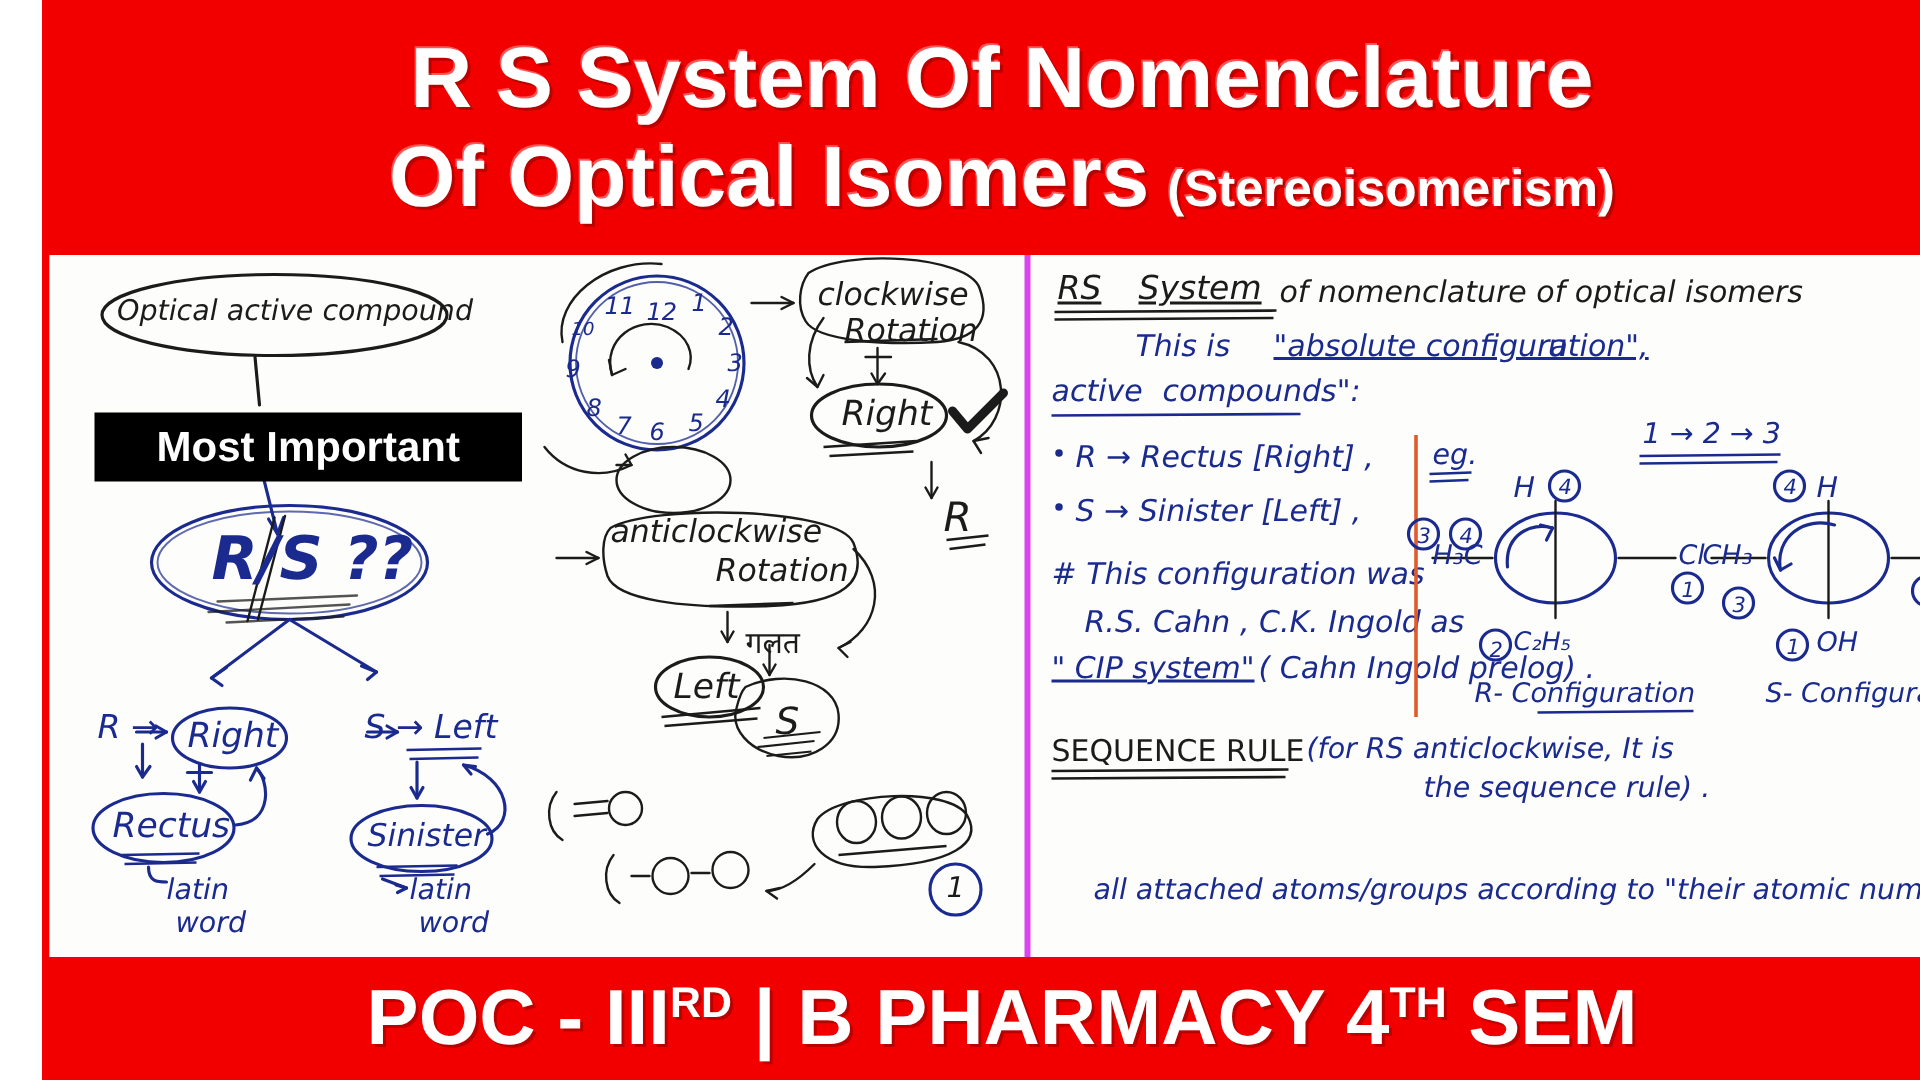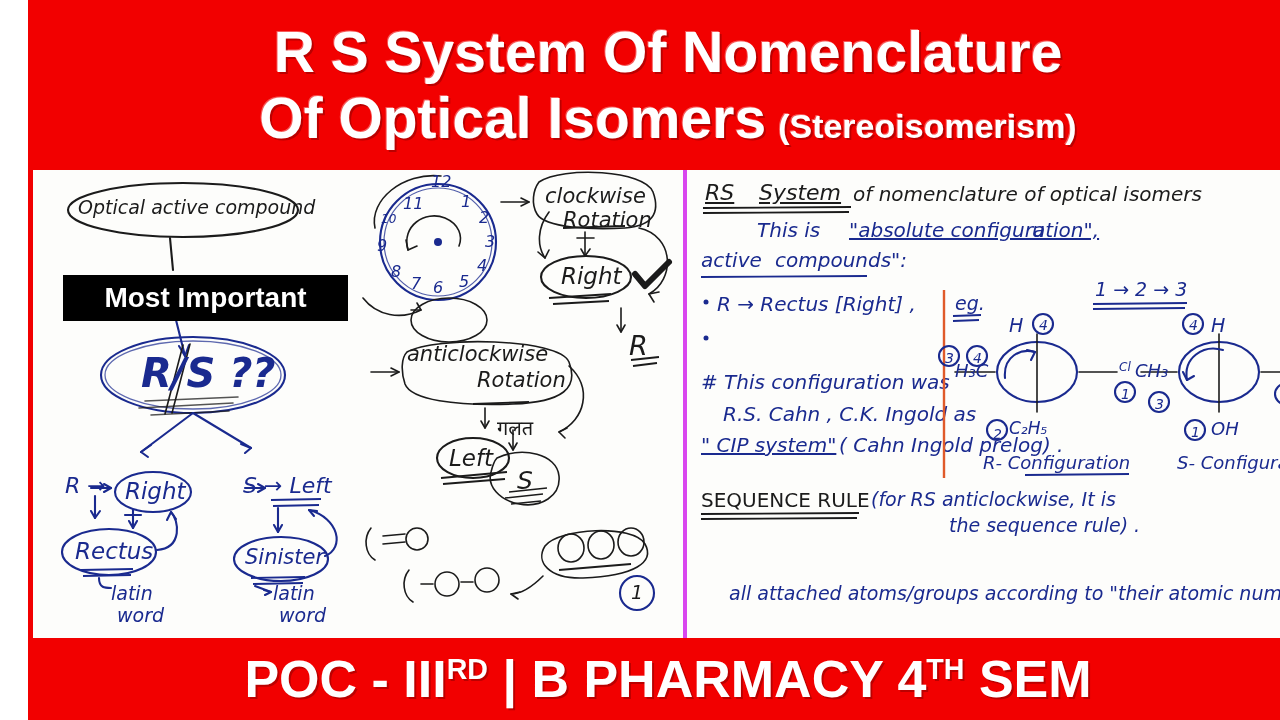--- a/index.html
+++ b/index.html
@@ -248,21 +248,21 @@
         <path d="M58 414 L70 414" class="inkk-t"></path>
         <circle cx="84" cy="414" r="12" class="inkk-t"></circle>
         <path d="M98 412 L110 412" class="inkk-t"></path>
         <circle cx="124" cy="410" r="12" class="inkk-t"></circle>
 
         <circle cx="270" cy="425" r="0" class="ink"></circle>
       </svg>
 
       
       <div class="abs" style="left:0;top:0;width:200px;height:200px;">
-        <div class="abs hw" style="left:68px;top:2px;font-size:16px;">12</div>
+        <div class="abs hw" style="left:68px;top:28px;font-size:16px;">12</div>
         <div class="abs hw" style="left:98px;top:22px;font-size:16px;">1</div>
         <div class="abs hw" style="left:116px;top:38px;font-size:16px;">2</div>
         <div class="abs hw" style="left:122px;top:62px;font-size:16px;">3</div>
         <div class="abs hw" style="left:114px;top:86px;font-size:16px;">4</div>
         <div class="abs hw" style="left:96px;top:102px;font-size:16px;">5</div>
         <div class="abs hw" style="left:70px;top:108px;font-size:16px;">6</div>
         <div class="abs hw" style="left:48px;top:104px;font-size:16px;">7</div>
         <div class="abs hw" style="left:28px;top:92px;font-size:16px;">8</div>
         <div class="abs hw" style="left:14px;top:66px;font-size:16px;">9</div>
         <div class="abs hw" style="left:18px;top:42px;font-size:12px;">10</div>
@@ -298,20 +298,21 @@
       <div class="abs hw" style="left:70px;top:48px;font-size:20px;">This  is</div>
       <div class="abs hw u" style="left:162px;top:48px;font-size:20px;">"absolute  configuration",</div>
       <div class="abs hw" style="left:345px;top:48px;font-size:20px;">u</div>
       <div class="abs hw" style="left:14px;top:78px;font-size:20px;">active</div>
       <div class="abs hw" style="left:88px;top:78px;font-size:20px;">compounds":</div>
       <svg class="abs" style="left:12px;top:104px;" width="180" height="8">
         <path d="M2 3 L168 2" class="ul"></path>
       </svg>
 
       <div class="abs hw" style="left:30px;top:122px;font-size:20px;">R →   Rectus  [Right] ,</div>
+      <div class="abs hw" style="left:30px;top:158px;font-size:20px;">S →   Sinister [Left] ,</div>
       <svg class="abs" style="left:14px;top:124px;" width="16" height="60">
         <circle cx="5" cy="8" r="2.5" fill="#1a2a8f"></circle>
           <circle cx="5" cy="44" r="2.5" fill="#1a2a8f"></circle>
       </svg>
 
       <div class="abs hw" style="left:14px;top:200px;font-size:20px;"># This   configuration   was</div>
       <div class="abs hw" style="left:36px;top:232px;font-size:20px;">R.S. Cahn , C.K. Ingold  as</div>
       <div class="abs hw u" style="left:14px;top:263px;font-size:20px;">" CIP  system"</div>
       <div class="abs hw" style="left:152px;top:263px;font-size:20px;">( Cahn Ingold  prelog) .</div>
 
@@ -350,21 +351,21 @@
         <ellipse cx="4" cy="40" rx="10" ry="10" class="ink"></ellipse>
         <ellipse cx="32" cy="40" rx="10" ry="10" class="ink"></ellipse>
         <ellipse cx="180" cy="76" rx="10" ry="10" class="ink"></ellipse>
         <ellipse cx="52" cy="114" rx="10" ry="10" class="ink"></ellipse>
       </svg>
       <div class="abs hw" style="left:322px;top:144px;font-size:19px;">H</div>
       <div class="abs hw" style="left:352px;top:147px;font-size:14px;">4</div>
       <div class="abs hw" style="left:268px;top:190px;font-size:18px;">H₃C</div>
       <div class="abs hw" style="left:258px;top:180px;font-size:14px;">3</div>
       <div class="abs hw" style="left:286px;top:180px;font-size:14px;">4</div>
-      <div class="abs hw" style="left:432px;top:190px;font-size:12px;">Cl</div>
+      <div class="abs hw" style="left:432px;top:190px;font-size:18px;">Cl</div>
       <div class="abs hw" style="left:434px;top:216px;font-size:14px;">1</div>
       <div class="abs hw" style="left:322px;top:248px;font-size:17px;">C₂H₅</div>
       <div class="abs hw" style="left:306px;top:256px;font-size:14px;">2</div>
       <div class="abs hw" style="left:296px;top:282px;font-size:18px;">R- Configuration</div>
       <svg class="abs" style="left:336px;top:302px;" width="120" height="8">
         <path d="M2 3 L106 2" class="ul"></path>
       </svg>
 
       <svg class="abs" style="left:440px;top:146px;" width="190" height="140">
         <ellipse cx="92" cy="56" rx="40" ry="30" class="ink"></ellipse>

